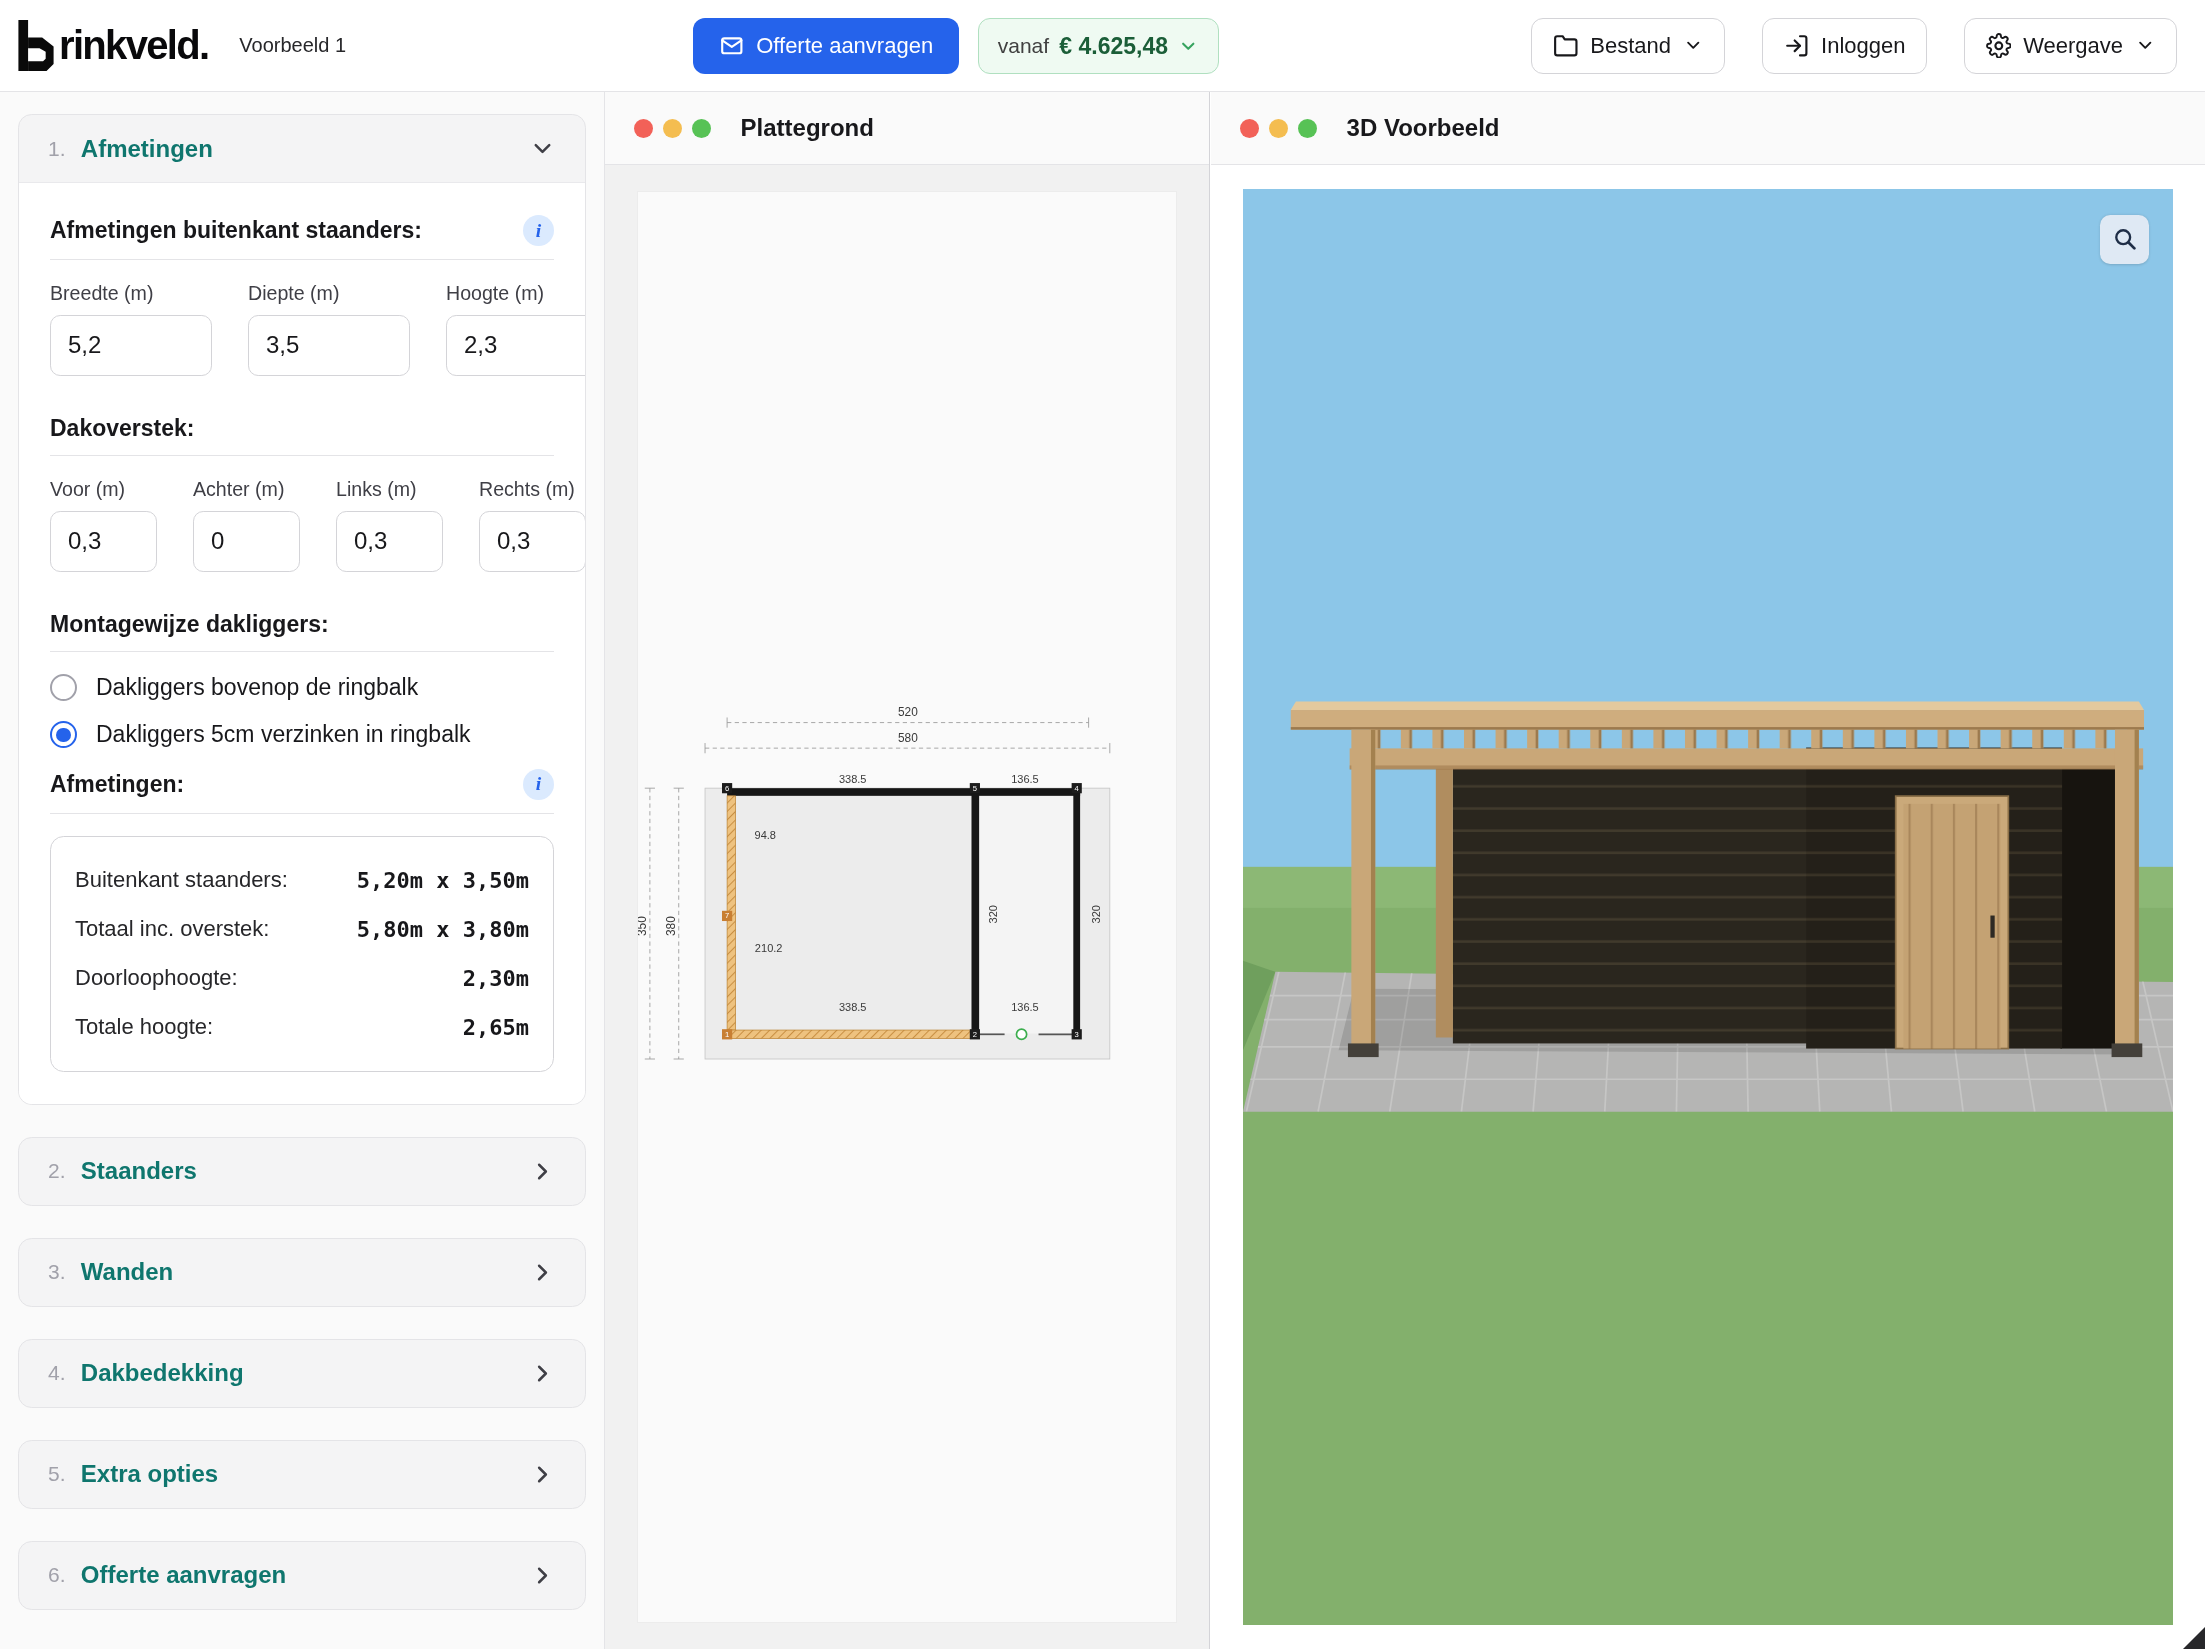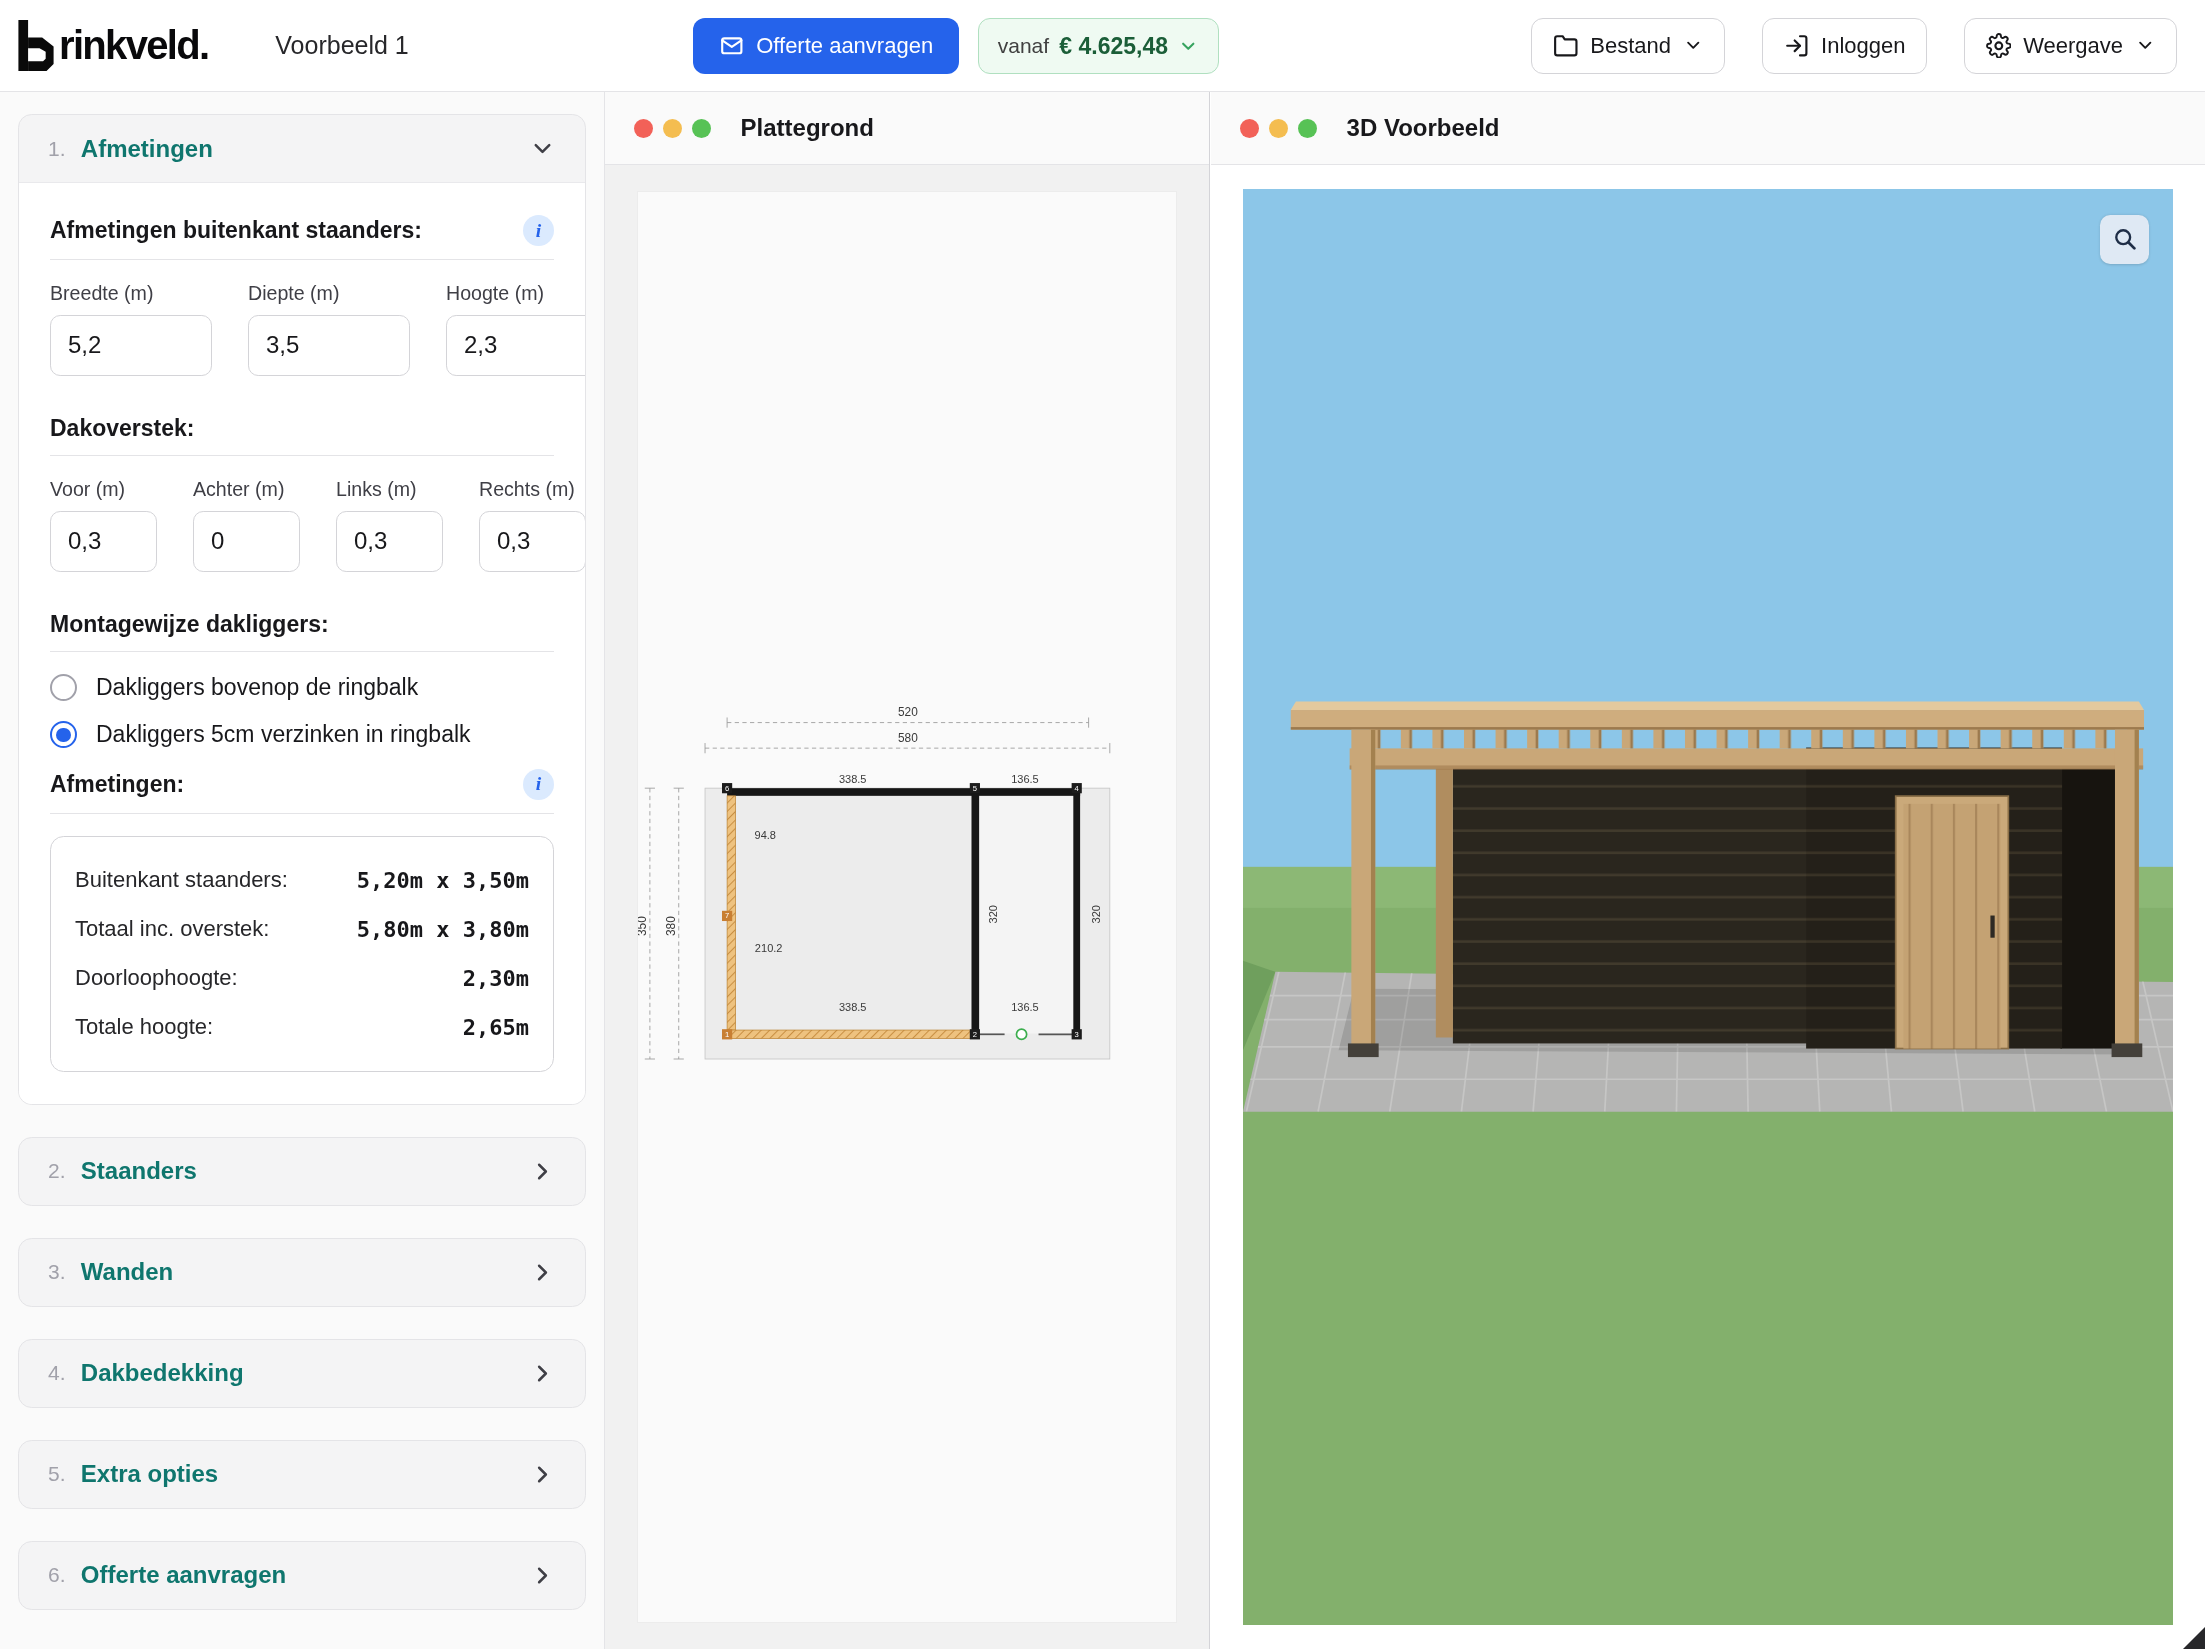--- a/index.html
+++ b/index.html
@@ -1,24 +1,24 @@
 <!DOCTYPE html>
 <html style="font-size:13.6px"><head>
 <meta charset="utf-8">
 <style>
   * { margin:0; padding:0; box-sizing:border-box; }
   html,body { width:2205px; height:1649px; overflow:hidden; background:#fff;
               font-family:"Liberation Sans", sans-serif; color:#18181b; }
 
   
   .topbar { position:relative; height:92px; background:#fff; border-bottom:0.9px solid #e4e4e7;
-            display:flex; align-items:center; padding:0 28px 0 18px; z-index:5;gap:36px; }
+            display:flex; align-items:center; padding:0 28px 0 18px; z-index:5; }
   .logo { display:flex; align-items:center; gap:5.1px; cursor:pointer; }
   .logo-text { font-size:40px; font-weight:800; letter-spacing:-1.7px; color:#09090b; }
-  .project-name { margin-left:31px; font-size:25px; color:#27272a; }
+  .project-name { margin-left:31px; font-size:20px; color:#27272a; }
   .center-group { position:absolute; left:693px; top:0; height:92px; display:flex; align-items:center; gap:19px; }
   .btn { display:flex; align-items:center; gap:12px; height:56px; border-radius:12px;
          font-size:22px; border:none; cursor:pointer; font-family:inherit; }
   .btn-primary { background:#2563eb; color:#fff; padding:0 25.6px; font-weight:500; }
   .price-pill { background:#effaf2; border:1.7px solid #b0e0c0; padding:0 19px; gap:10.2px; }
   .price-prefix { color:#404040; font-size:21px; }
   .price-value { color:#1b5e38; font-size:23px; font-weight:700; }
   .right-group { margin-left:auto; display:flex; gap:37px; }
   .btn-ghost { background:#fff; border:1.7px solid #d4d4d8; color:#18181b; padding:0 20.5px; font-weight:500; }
   .icon24 { width:25.6px; height:25.6px; flex:0 0 auto; }

